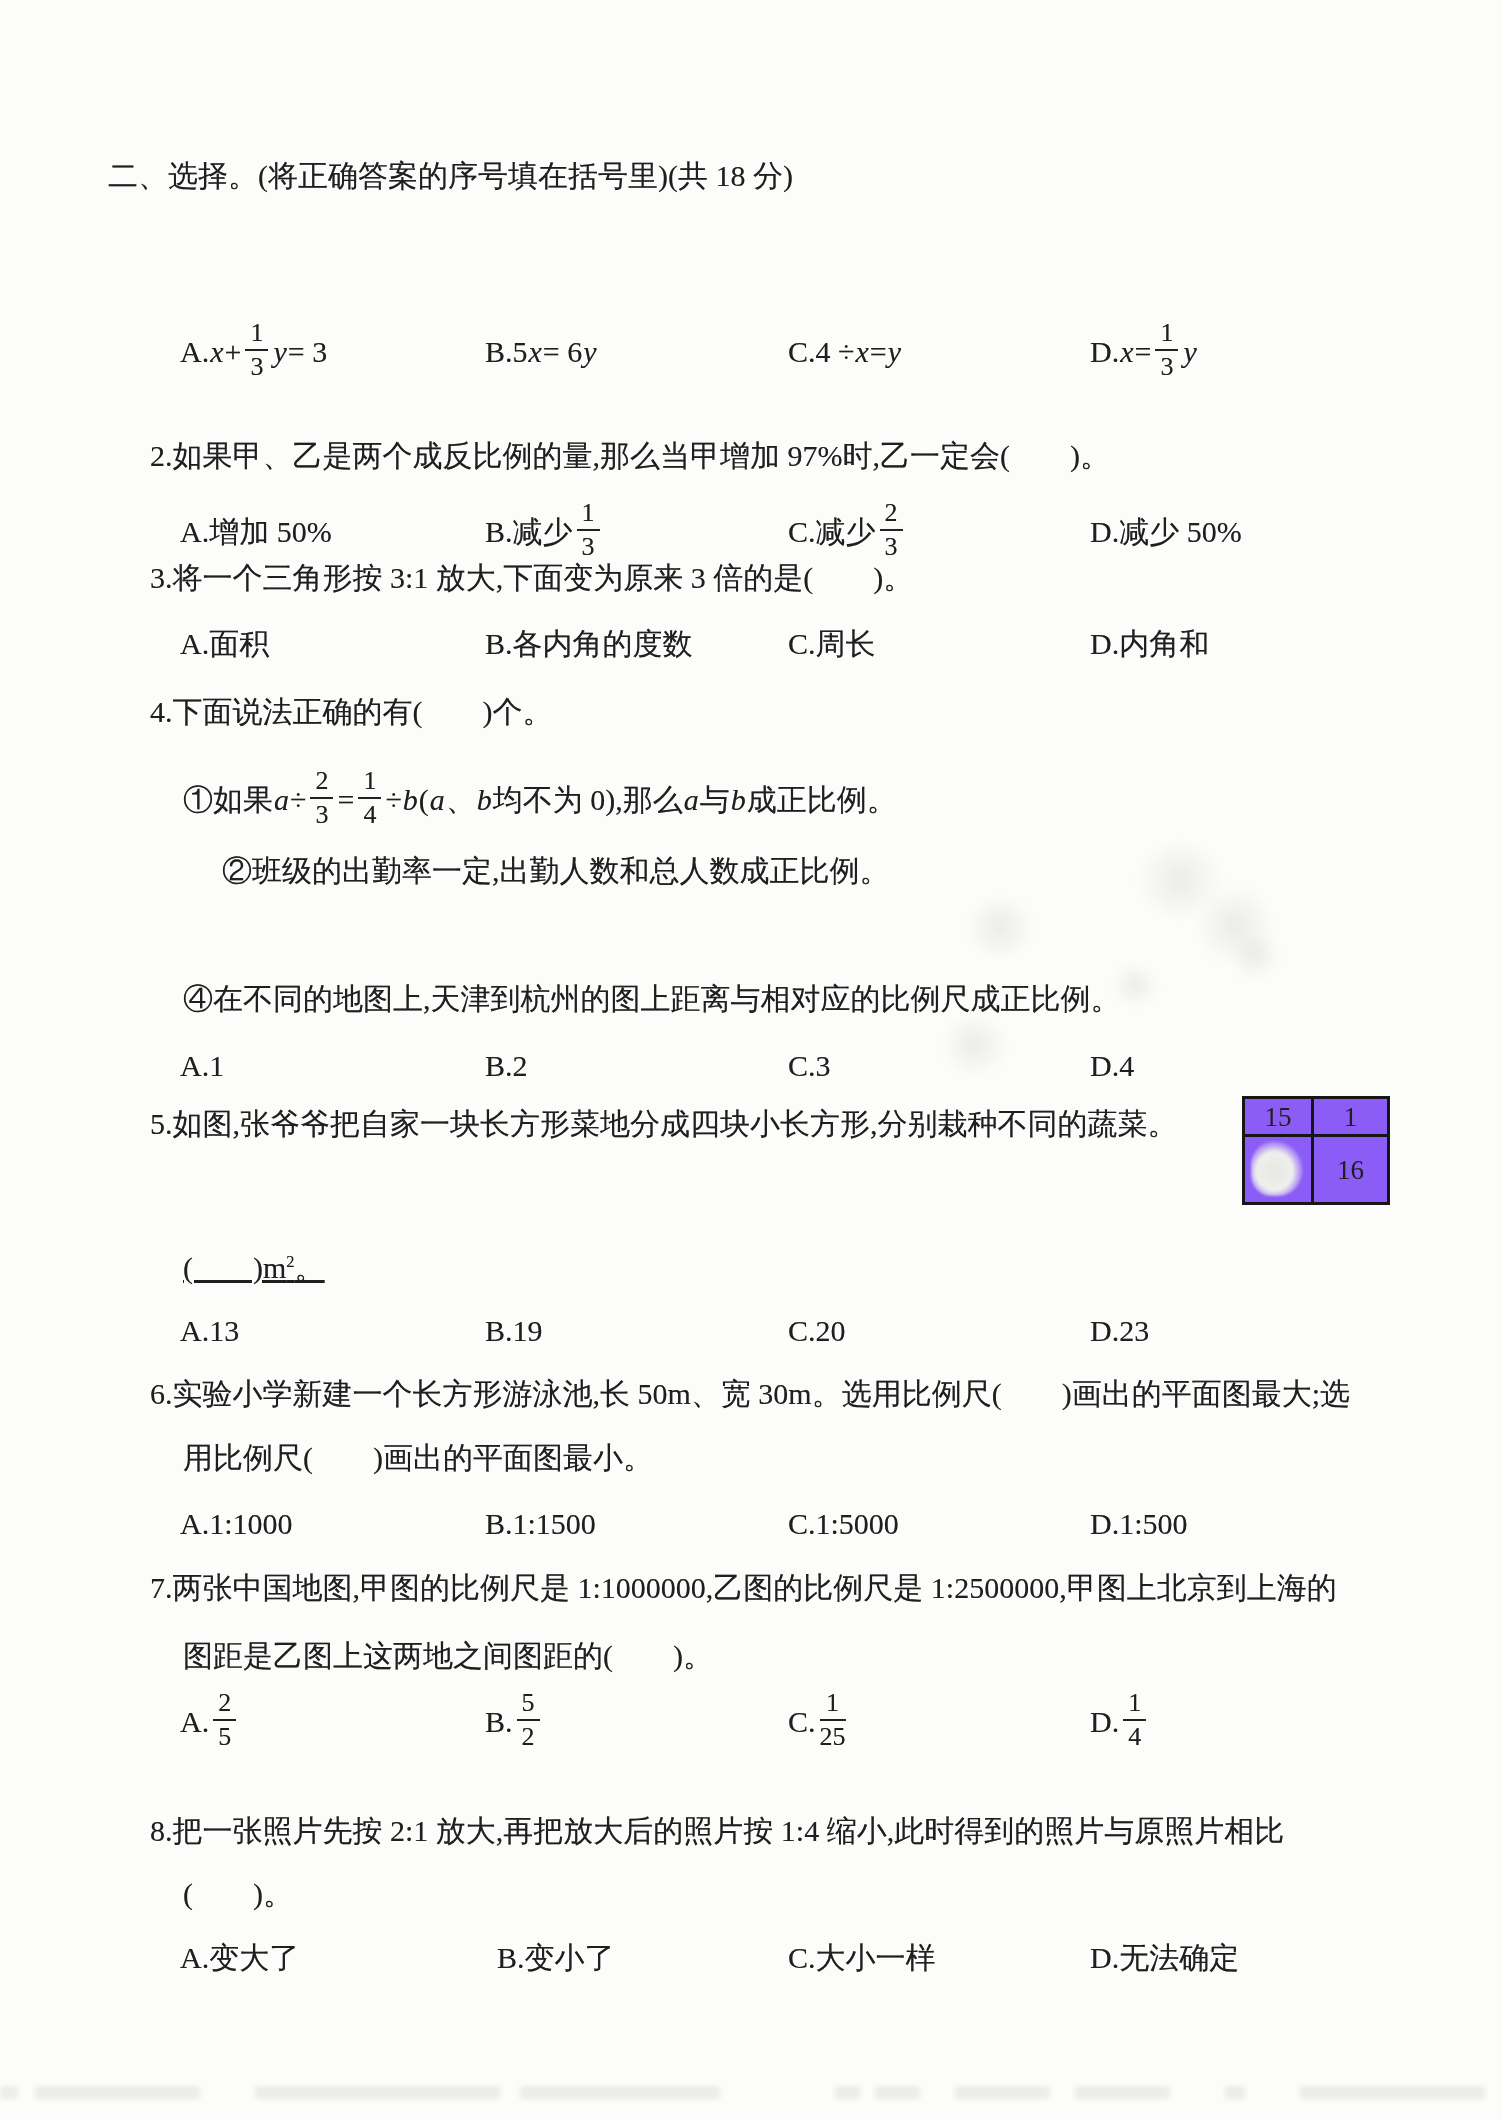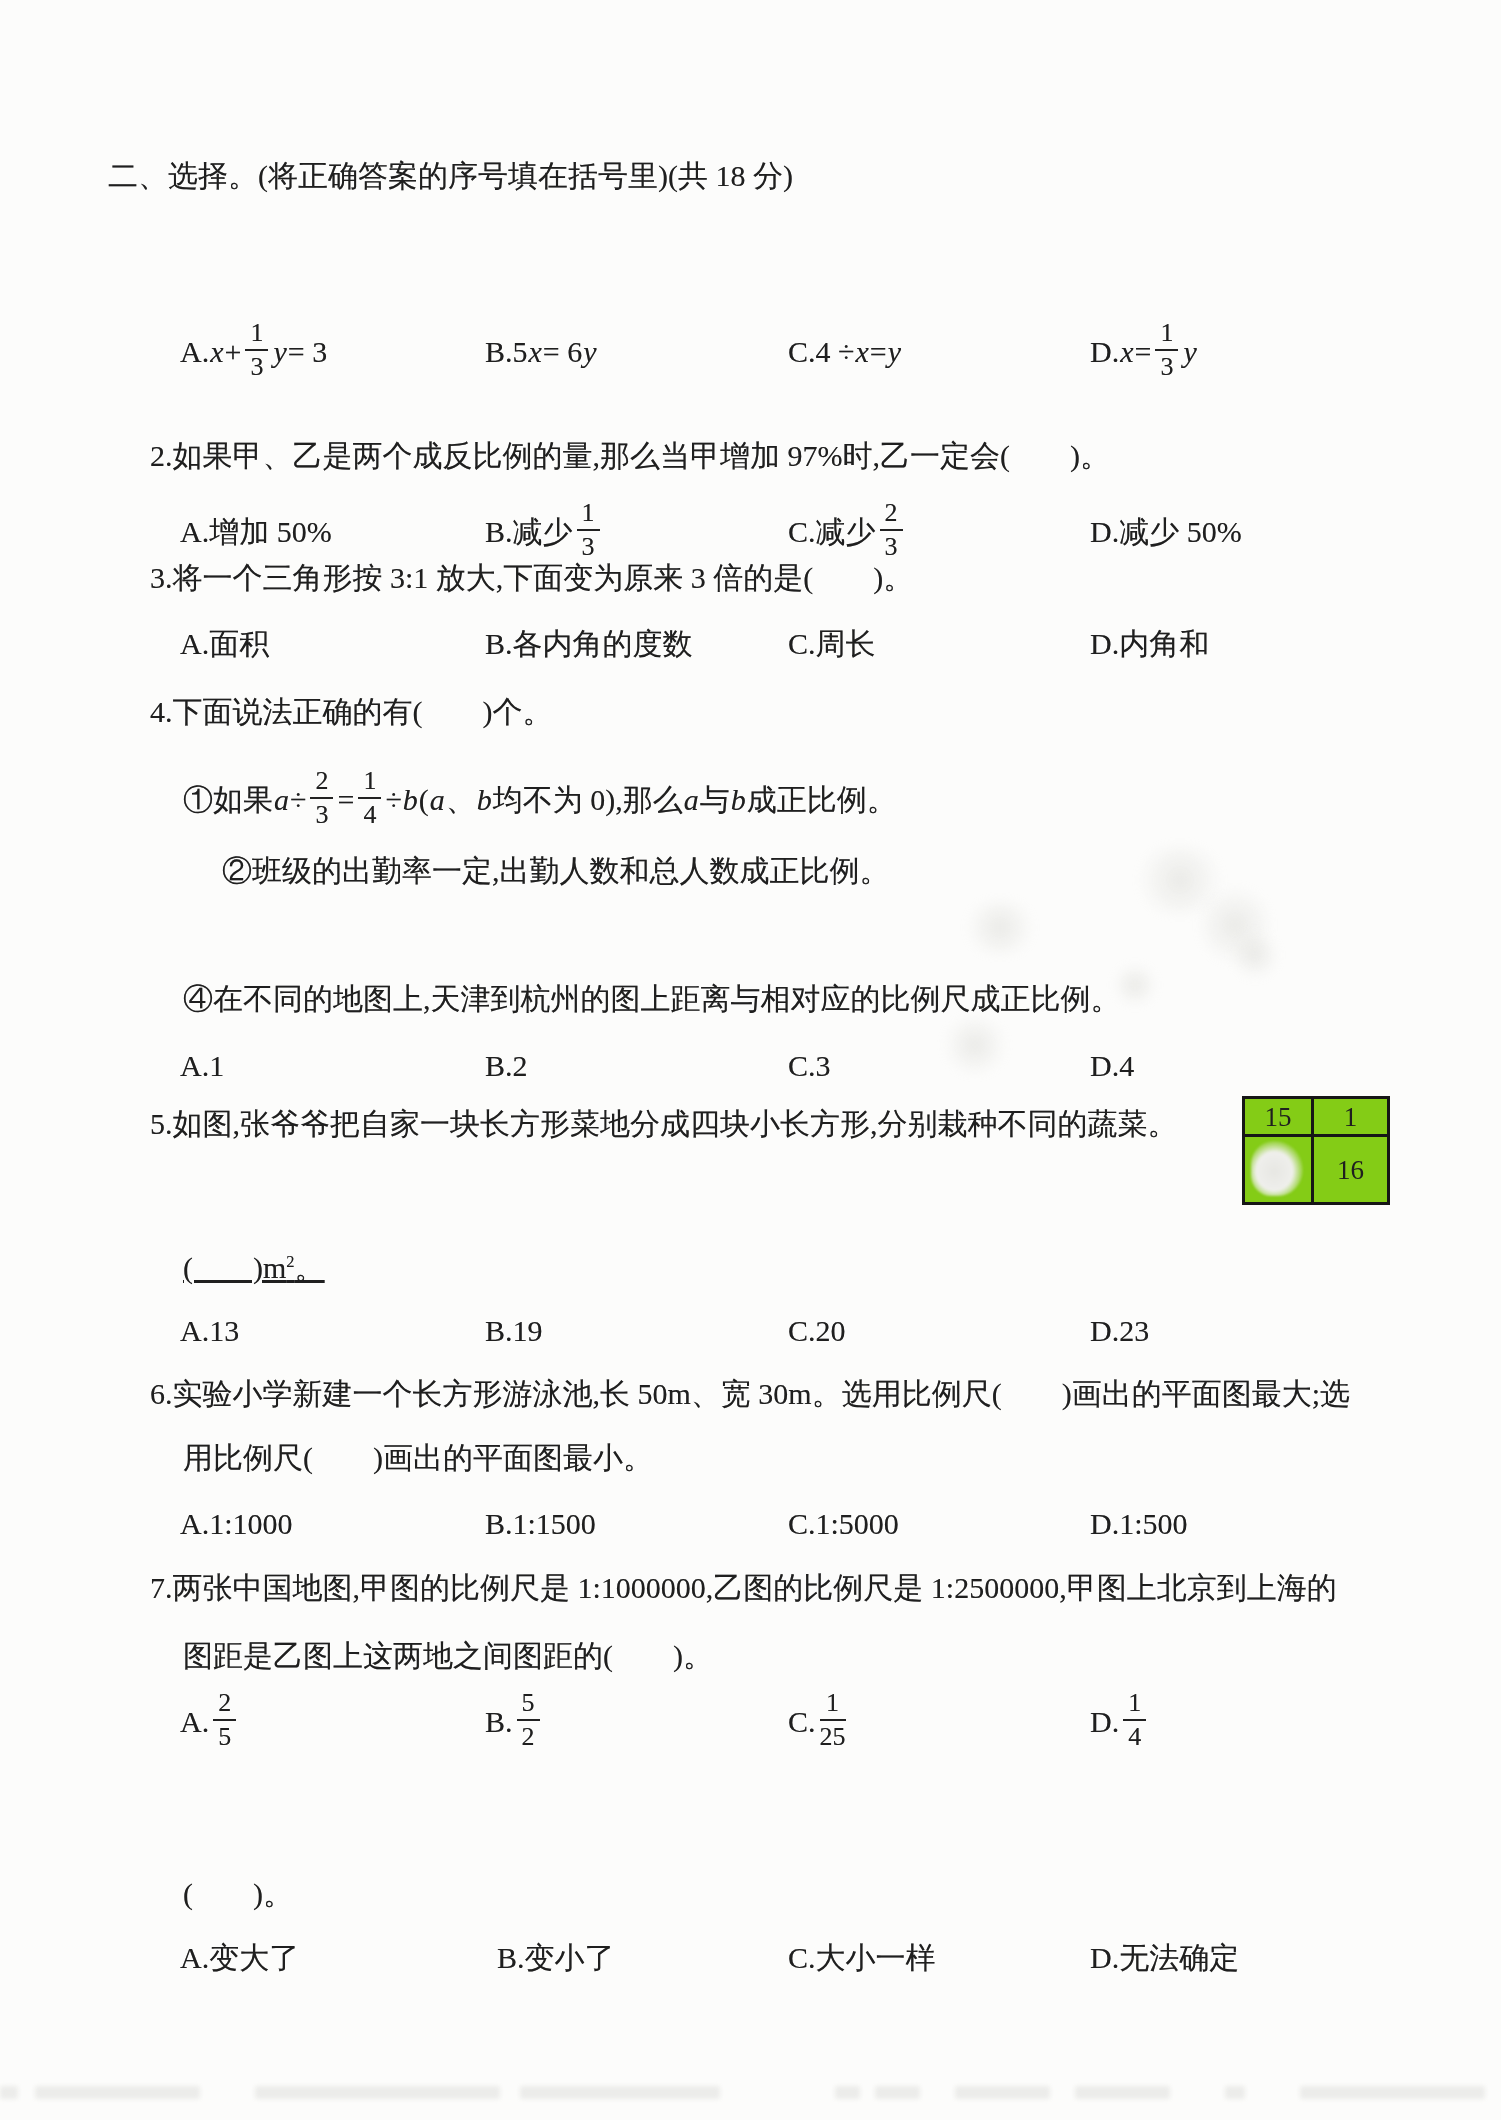--- a/index.html
+++ b/index.html
@@ -19,21 +19,21 @@
   .it{font-style:italic;padding:0 1px;}
   .frac{display:inline-block;vertical-align:middle;text-align:center;margin:0 4px 6px 4px;font-size:26px;line-height:1;}
   .frac .num{display:block;border-bottom:2px solid #222;padding:1px 5px 3px 5px;}
   .frac .den{display:block;padding-top:3px;}
   .sup{font-size:0.55em;vertical-align:11px;}
   
   .diagram{
     position:absolute;left:1242px;top:1096px;width:142px;height:103px;
     border:3px solid #161616;
     display:grid;grid-template-columns:69px 1fr;grid-template-rows:38px 1fr;
-    background:#84cc16;
+    background:#8b5cf6;
   }
   .dcell{display:flex;align-items:center;justify-content:center;font-size:27px;position:relative;}
   .dcell.c1{border-right:3px solid #161616;border-bottom:3px solid #161616;}
   .dcell.c2{border-bottom:3px solid #161616;}
   .dcell.c3{border-right:3px solid #161616;}
   .smudge{
     position:absolute;left:6px;top:4px;right:8px;bottom:6px;
     background:radial-gradient(ellipse at 45% 55%, #e7e7e3 0%, #efefec 45%, rgba(255,255,255,0) 75%);
     border-radius:45% 55% 50% 40%;
     filter:blur(1px);
@@ -188,20 +188,21 @@
       </span>
     </div>
   <div class="optf" style="left:1090px;top:1677px;">
       <span>D.</span>
       <span class="frac">
         <span class="num">1</span>
         <span class="den">4</span>
       </span>
     </div>
 
+  <div class="line" style="left:150px;top:1813px;">8.把一张照片先按 2:1 放大,再把放大后的照片按 1:4 缩小,此时得到的照片与原照片相比</div>
   <div class="line" style="left:183px;top:1876px;">(　　)。</div>
   <div class="line" style="left:180px;top:1940px;">A.变大了</div>
   <div class="line" style="left:485px;top:1940px;margin-left:12px;">B.变小了</div>
   <div class="line" style="left:788px;top:1940px;">C.大小一样</div>
   <div class="line" style="left:1090px;top:1940px;">D.无法确定</div>
 
   <div class="blob" style="left:1130px;top:845px;width:100px;height:70px;"></div>
   <div class="blob" style="left:1200px;top:880px;width:70px;height:90px;"></div>
   <div class="blob" style="left:960px;top:900px;width:80px;height:55px;"></div>
   <div class="blob" style="left:1110px;top:965px;width:50px;height:40px;"></div>

